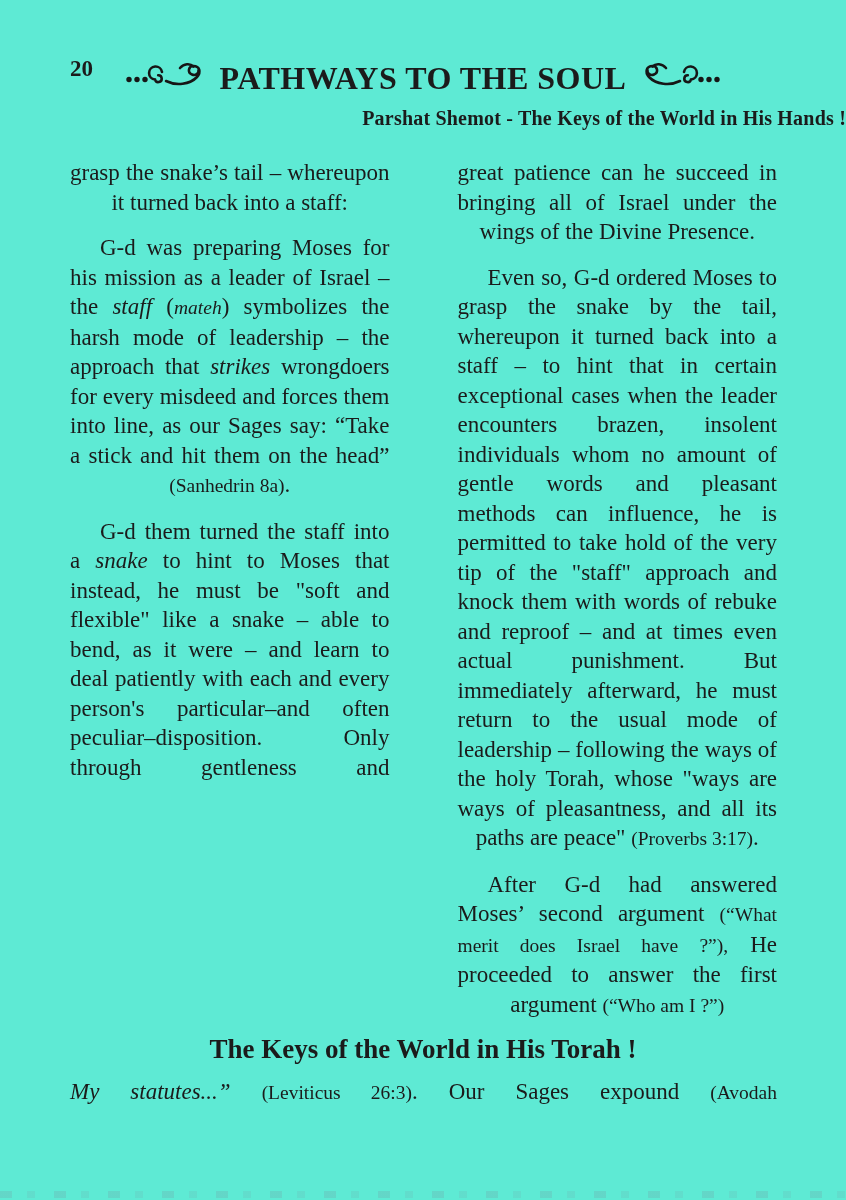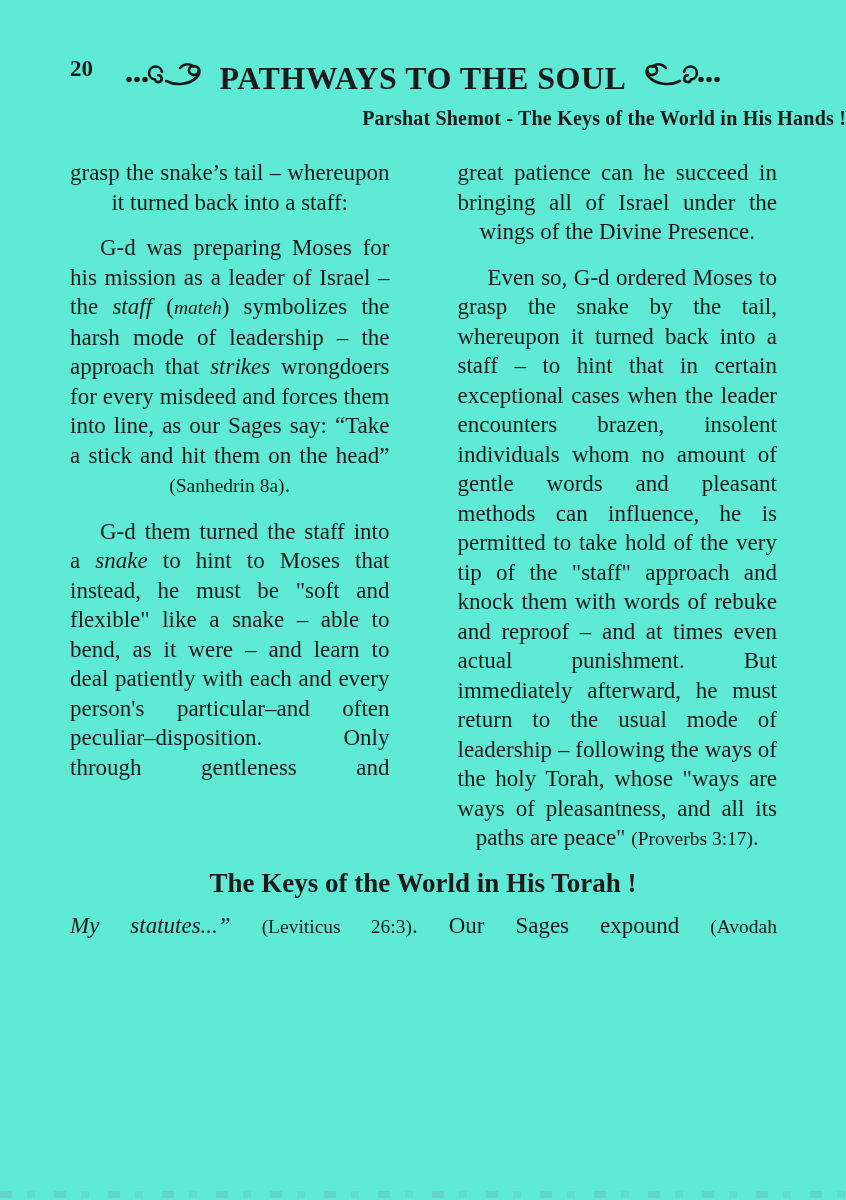--- a/index.html
+++ b/index.html
@@ -91,20 +91,21 @@
 
   <div class="twocol main">
     <div class="col">
         <p class="para"><span>grasp the snake’s tail – whereupon it turned back into a staff:</span></p>
         <p class="para indent"><span>G-d was preparing Moses for his mission as a leader of Israel – the </span><span class="seg-i">staff</span><span> (</span><span class="seg-ic">mateh</span><span>) symbolizes the harsh mode of leadership – the approach that </span><span class="seg-i">strikes</span><span> wrongdoers for every misdeed and forces them into line, as our Sages say: “Take a stick and hit them on the head” </span><span class="seg-c">(Sanhedrin 8a)</span><span>.</span></p>
         <p class="para indent runon"><span>G-d them turned the staff into a </span><span class="seg-i">snake</span><span> to hint to Moses that instead, he must be "soft and flexible" like a snake – able to bend, as it were – and learn to deal patiently with each and every person's particular–and often peculiar–disposition. Only through gentleness and</span></p>
       </div>
     <div class="col">
         <p class="para"><span>great patience can he succeed in bringing all of Israel under the wings of the Divine Presence.</span></p>
         <p class="para indent"><span>Even so, G-d ordered Moses to grasp the snake by the tail, whereupon it turned back into a staff – to hint that in certain exceptional cases when the leader encounters brazen, insolent individuals whom no amount of gentle words and pleasant methods can influence, he is permitted to take hold of the very tip of the "staff" approach and knock them with words of rebuke and reproof – and at times even actual punishment. But immediately afterward, he must return to the usual mode of leadership – following the ways of the holy Torah, whose "ways are ways of pleasantness, and all its paths are peace" </span><span class="seg-c">(Proverbs 3:17)</span><span>.</span></p>
+        <p class="para indent"><span>After G-d had answered Moses’ second argument </span><span class="seg-c">(“What merit does Israel have ?”),</span><span> He proceeded to answer the first argument </span><span class="seg-c">(“Who am I ?”)</span></p>
       </div>
   </div>
 
   <h3 class="section-heading">The Keys of the World in His Torah !</h3>
 
   <div class="twocol">
     <div class="col">
         <p class="para runon"><span class="seg-i">My statutes...”</span><span> </span><span class="seg-c">(Leviticus 26:3)</span><span>. Our Sages expound </span><span class="seg-c">(Avodah</span></p>
       </div>
   </div>

